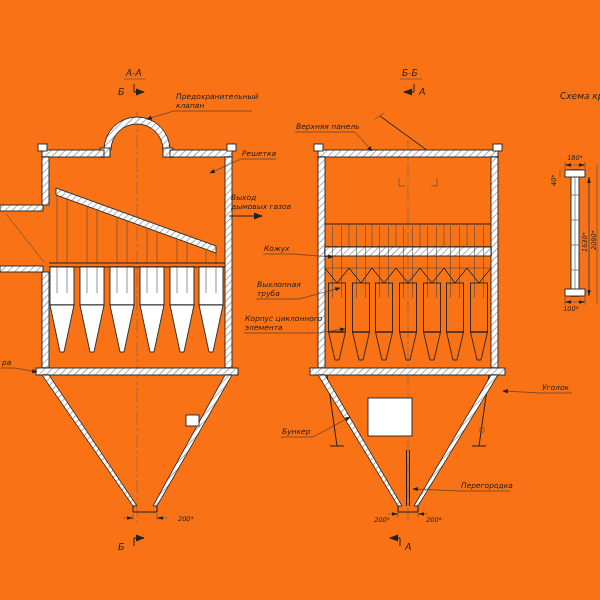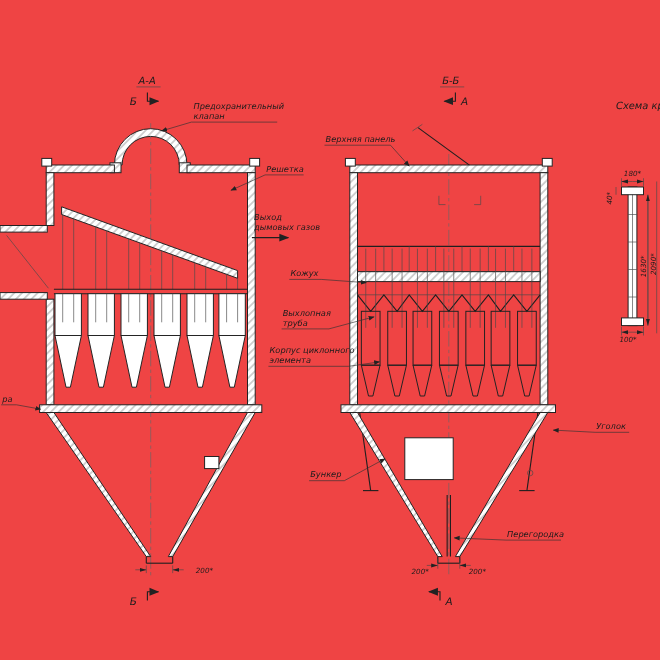--- a/index.html
+++ b/index.html
@@ -1,16 +1,16 @@
 <!DOCTYPE html>
 <html><head>
 <meta charset="utf-8">
 <style>
   html,body { margin:0; padding:0; background:#fff; }
-  .stage { position:relative; width:600px; height:600px; background:#ef4444; overflow:hidden; }
+  .stage { position:relative; width:600px; height:600px; background:#f97316; overflow:hidden; }
   svg { display:block; }
   svg text { font-family:"DejaVu Sans", sans-serif; font-style:italic; fill:#1c1c1c; }
   .ttl { font-size:9px; }
   .lbl { font-size:7.5px; }
   .dim { font-size:6.5px; }
   .mk  { font-size:9.5px; }
   .thin   { stroke:#4a4a4a; stroke-width:0.6; fill:none; }
   .med    { stroke:#1f1f1f; stroke-width:1; fill:none; }
   .leader { stroke:#333; stroke-width:0.6; fill:none; }
   .cl     { stroke:#666; stroke-width:0.6; stroke-dasharray:14 3 3 3; fill:none; }

